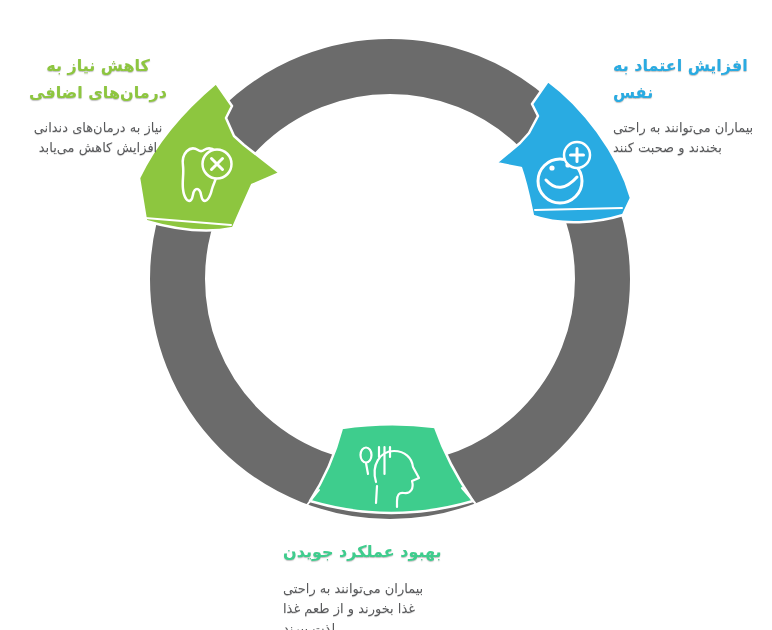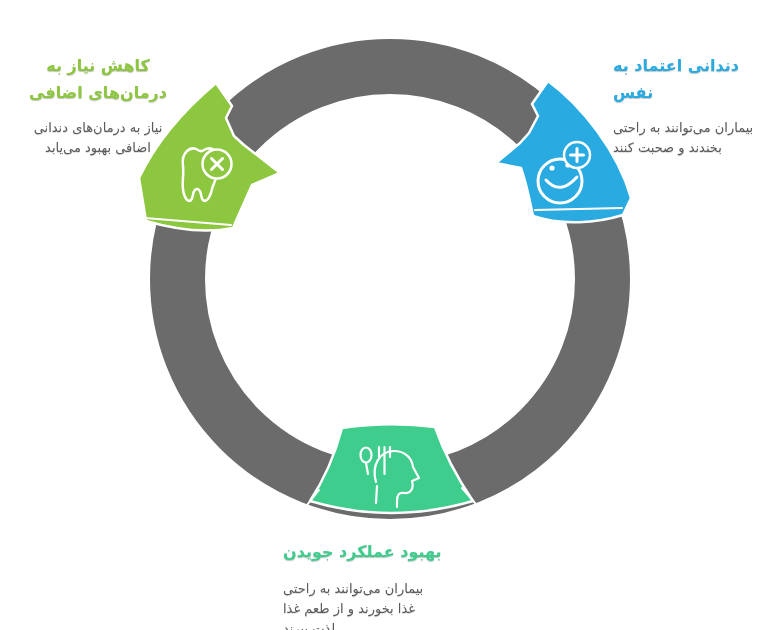--- a/index.html
+++ b/index.html
@@ -64,25 +64,25 @@
         <circle cx="577" cy="143" r="13" stroke="#ffffff" stroke-width="2.5" fill="#29abe2"></circle>
         <path d="M570.5,143 L583.5,143 M577,136.5 L577,149.5" stroke="#ffffff" stroke-width="3" fill="none" stroke-linecap="round"></path>
       </g>
     </g>
   </svg>
 
   <div class="txt" id="block-top-left">
     <div class="title" style="color: rgb(141, 198, 63);">کاهش نیاز به
 درمان‌های اضافی</div>
     <div class="desc">نیاز به درمان‌های دندانی
-اضافی بهبود می‌یابد</div>
+افزایش کاهش می‌یابد</div>
   </div>
 
   <div class="txt" id="block-top-right">
-    <div class="title" style="color: rgb(41, 171, 226);">دندانی اعتماد به
+    <div class="title" style="color: rgb(41, 171, 226);">افزایش اعتماد به
 نفس</div>
     <div class="desc">بیماران می‌توانند به راحتی
 بخندند و صحبت کنند</div>
   </div>
 
   <div class="txt" id="block-bottom">
     <div class="title" style="color: rgb(62, 205, 141);">بهبود عملکرد جویدن</div>
     <div class="desc">بیماران می‌توانند به راحتی
 غذا بخورند و از طعم غذا
 لذت ببرند</div>

